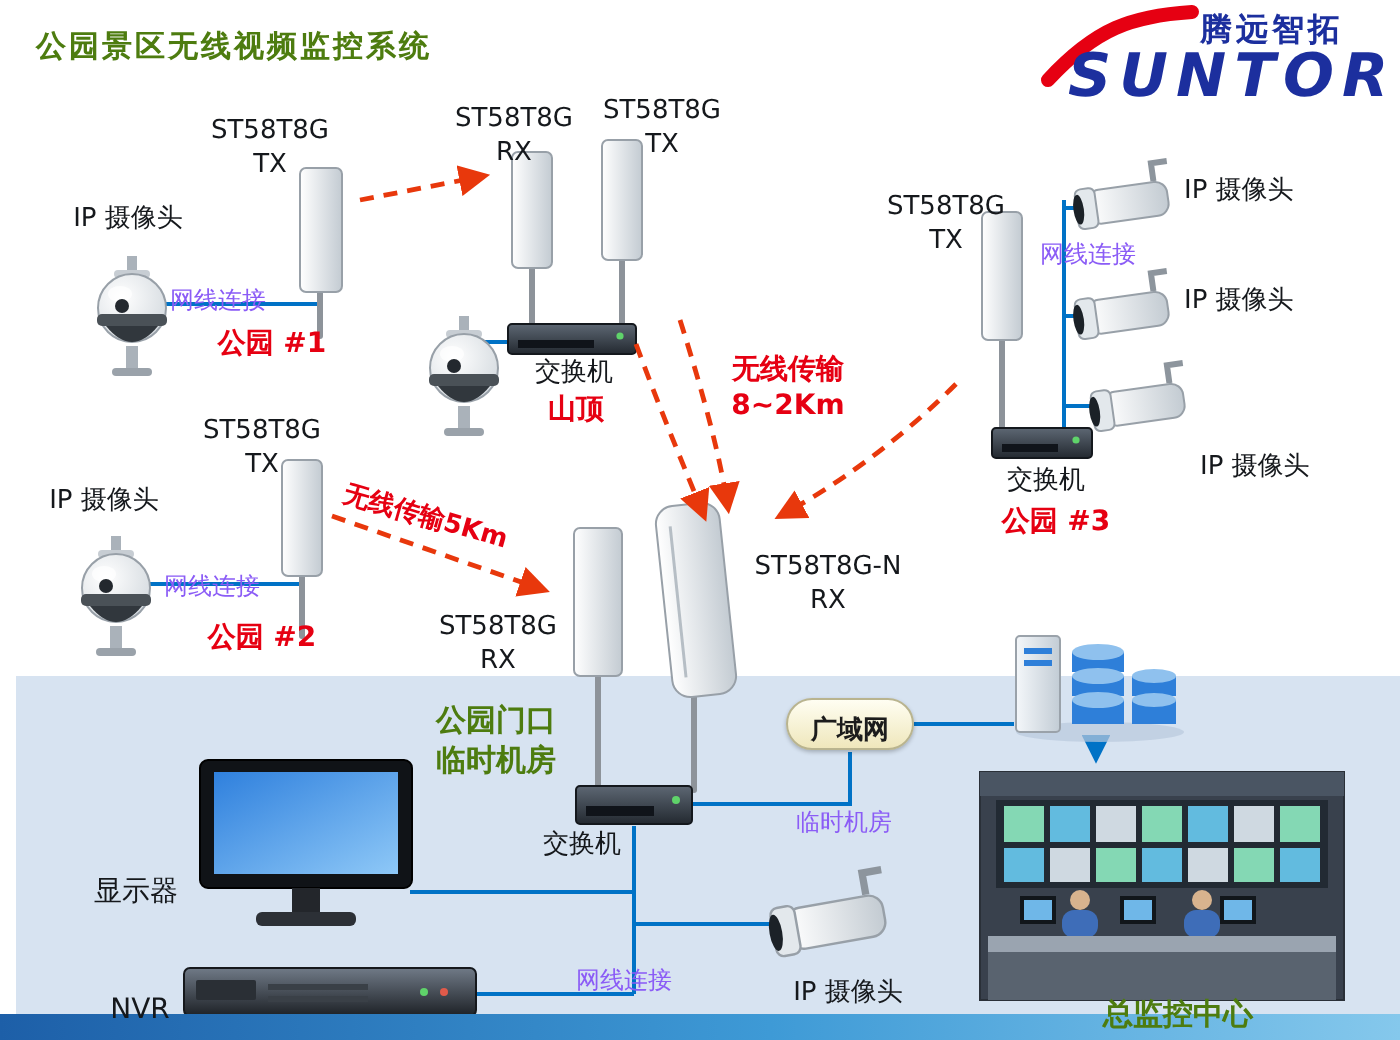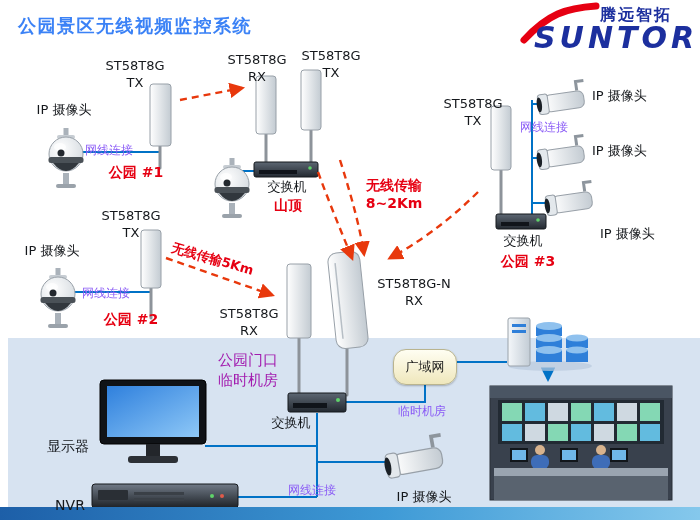--- a/index.html
+++ b/index.html
@@ -11,28 +11,28 @@
               background:linear-gradient(90deg,#1d5fa8,#3e9ad6 55%,#85c8ec);}
   svg.layer{position:absolute;left:0;top:0}
   svg text{font-family:"DejaVu Sans",sans-serif}
   .panel{fill:url(#gPanel);stroke:#98a0a8;stroke-width:1}
   .sw{fill:url(#gSwitch);stroke:#14181d;stroke-width:1}
   .swp{fill:#10141a}
   .lbl{position:absolute;font-size:13px;line-height:1.3;color:#15181c;
        white-space:pre-line;text-align:center;}
   .left{text-align:left}
   .red{color:#e60012;font-weight:bold;font-size:14px}
-  .bigred{color:#a21caf;font-weight:normal;font-size:15px;line-height:1.35}
+  .bigred{color:#4d7c0f;font-weight:bold;font-size:15px;line-height:1.35}
   .blue{color:#8b5cf6;font-weight:normal;font-size:12px}
-  .title{font-size:18px;font-weight:bold;color:#3b82f6;letter-spacing:1.5px}
+  .title{font-size:15px;font-weight:bold;color:#4d7c0f;letter-spacing:1.5px}
   .rot{transform:rotate(16deg);transform-origin:left top;font-size:13px}
-  .wan{position:absolute;left:393px;top:349px;width:64px;height:36px;border-radius:13px;
+  .wan{position:absolute;left:393px;top:349px;width:64px;height:26px;border-radius:13px;
        background:linear-gradient(180deg,#fffef2,#efe7bc);border:1px solid #b9b48f;
-       box-shadow:0 1px 2px rgba(0,0,0,.25);display:flex;align-items:center;justify-content:center;
-       font-size:13px;font-weight:normal;color:#1c1c1c}
+       box-shadow:0 1px 2px rgba(0,0,0,.25);display:flex;align-items:flex-end;justify-content:center;
+       font-size:13px;font-weight:bold;color:#1c1c1c}
 </style>
 </head>
 <body>
 
 <div class="stage">
 
   <div class="bottom-panel"></div>
 
   <svg class="layer" width="700" height="520" viewBox="0 0 700 520">
     <defs>
@@ -279,14 +279,15 @@
   <div class="lbl" style="left:262px;top:415px;width:58px">交换机</div>
   <div class="wan">
     <span>广域网</span>
   </div>
   <div class="lbl blue" style="left:390px;top:404px;width:64px">临时机房</div>
   <div class="lbl blue" style="left:280px;top:483px;width:64px">网线连接</div>
   <div class="lbl" style="left:36px;top:437px;width:64px;font-size:14px">显示器</div>
   <div class="lbl" style="left:42px;top:496px;width:56px;font-size:14px">NVR</div>
   <div class="lbl" style="left:382px;top:489px;width:84px">IP 摄像头</div>
 
+  <div class="lbl bigred" style="left:534px;top:497px;width:110px">总监控中心</div>
 
 </div>
 
 </body></html>

